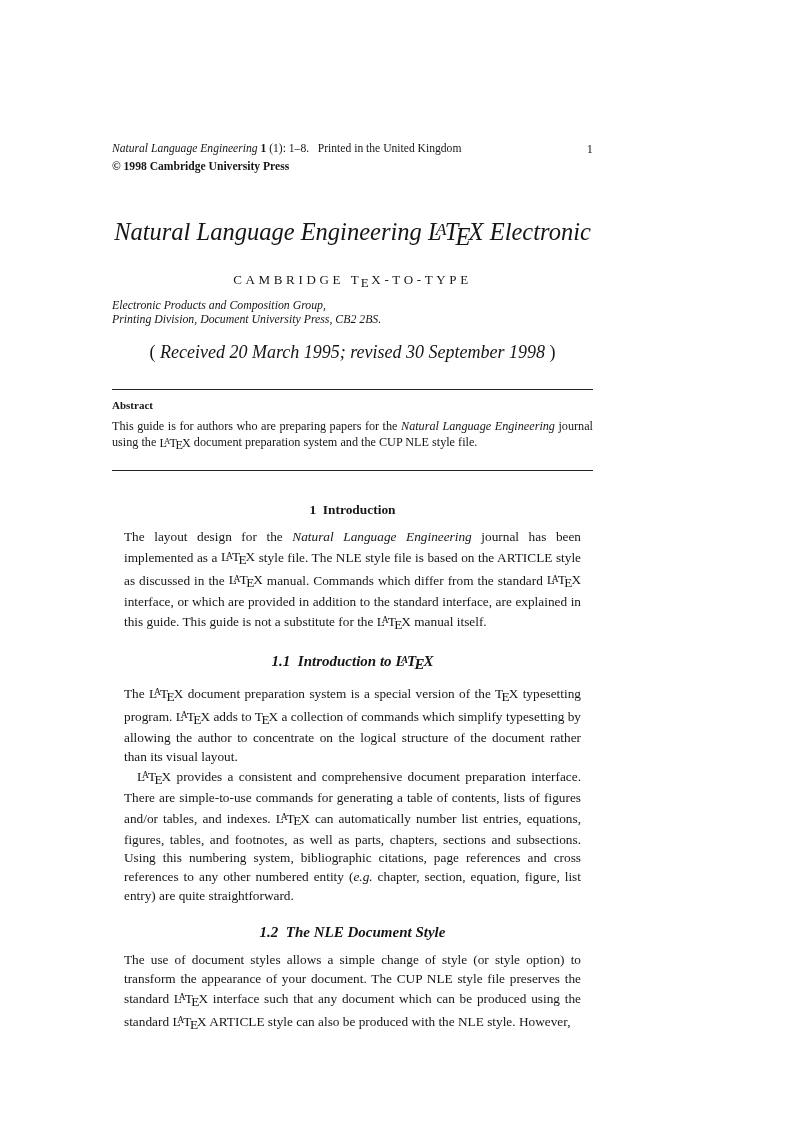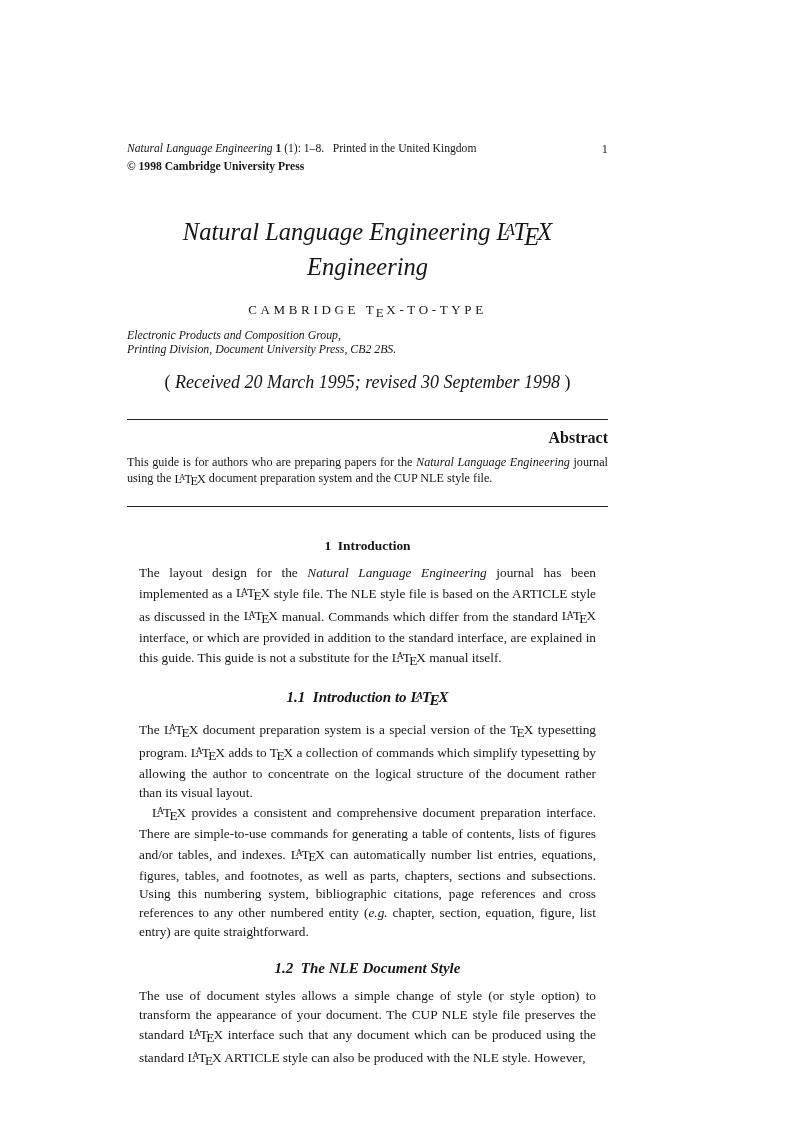--- a/index.html
+++ b/index.html
@@ -3,21 +3,21 @@
 <meta charset="utf-8">
 <style>
   * { box-sizing: border-box; }
   html, body { margin: 0; padding: 0; }
   body {
     width: 794px; height: 1123px;
     background: #ffffff; color: #161616;
     font-family: "Liberation Serif", "DejaVu Serif", serif;
   }
   .page { position: relative; width: 794px; height: 1123px; overflow: hidden; background: #ffffff; }
-  .content { position: absolute; left: 127px; top: 0; width: 481px; padding-top: 142px; }
+  .content { position: absolute; left: 112px; top: 0; width: 481px; padding-top: 142px; }
 
   .seg-i { font-style: italic; }
   .seg-b { font-weight: bold; }
 
   
   .sup-a { font-size: 0.72em; vertical-align: 0.27em; margin-left: -0.33em; margin-right: -0.10em; }
   .sub-e { vertical-align: -0.21em; margin-left: -0.115em; margin-right: -0.08em; }
 
   .running-header { display: flex; justify-content: space-between; align-items: flex-start; font-size: 11.6px; }
   .journal-line { line-height: 14px; }
@@ -31,21 +31,21 @@
   }
   .author { margin-top: 20px; text-align: center; font-size: 13px; letter-spacing: 0.28em; }
   .affiliation { text-align: left; font-style: italic; font-size: 11.8px; line-height: 14.5px; }
   .affiliation-first { margin-top: 7px; }
   .received { margin-top: 15px; text-align: center; font-size: 18px; }
 
   .rule { border: none; border-top: 1px solid #222222; margin: 0; height: 0; }
   .rule-top { margin-top: 26px; }
   .rule-bottom { margin-top: 16px; }
 
-  .abstract-heading { margin-top: 9px; text-align: right; font-weight: bold; font-size: 16px; }
+  .abstract-heading { margin-top: 9px; text-align: left; font-weight: bold; font-size: 11px; }
   .abstract-text { margin: 8px 0 0; font-size: 12.2px; line-height: 15.8px; text-align: justify; }
 
   .section-heading { margin: 31px 0 0; text-align: center; font-size: 13.4px; font-weight: bold; }
   .subsection-heading { margin: 19px 0 0; text-align: center; font-size: 15px; font-weight: bold; font-style: italic; }
 
   .body-par { margin: 10px 12px 0; font-size: 13.3px; line-height: 18.6px; text-align: justify; }
   .body-par.indent { margin-top: 0; text-indent: 13px; }
 </style>
 </head>
 <body>
@@ -54,21 +54,21 @@
   <div class="content">
 
     <div class="running-header">
       <div>
         <div class="journal-line"><span class="seg-i">Natural Language Engineering</span><span> </span><span class="seg-b">1</span><span> (1): 1–8.&nbsp;&nbsp; Printed in the United Kingdom</span></div>
         <div class="copyright-line">© 1998 Cambridge University Press</div>
       </div>
       <div class="page-number">1</div>
     </div>
 
-    <h1 class="title"><span class="seg-i">Natural Language Engineering </span><span class="logo">L<span class="sup-a">A</span>T<span class="sub-e">E</span>X</span><span class="seg-i"> Engineering</span></h1>
+    <h1 class="title"><span class="seg-i">Natural Language Engineering </span><span class="logo">L<span class="sup-a">A</span>T<span class="sub-e">E</span>X</span><span class="seg-i"> Electronic</span></h1>
 
     <div class="author"><span>CAMBRIDGE </span><span class="logo">T<span class="sub-e">E</span>X</span><span>-TO-TYPE</span></div>
 
     <div class="affiliation affiliation-first">Electronic Products and Composition Group,</div>
     <div class="affiliation">Printing Division, Document University Press, CB2 2BS.</div>
 
     <div class="received"><span>(&nbsp;</span><span class="seg-i">Received 20 March 1995; revised 30 September 1998</span><span>&nbsp;)</span></div>
 
     <hr class="rule rule-top">
 

